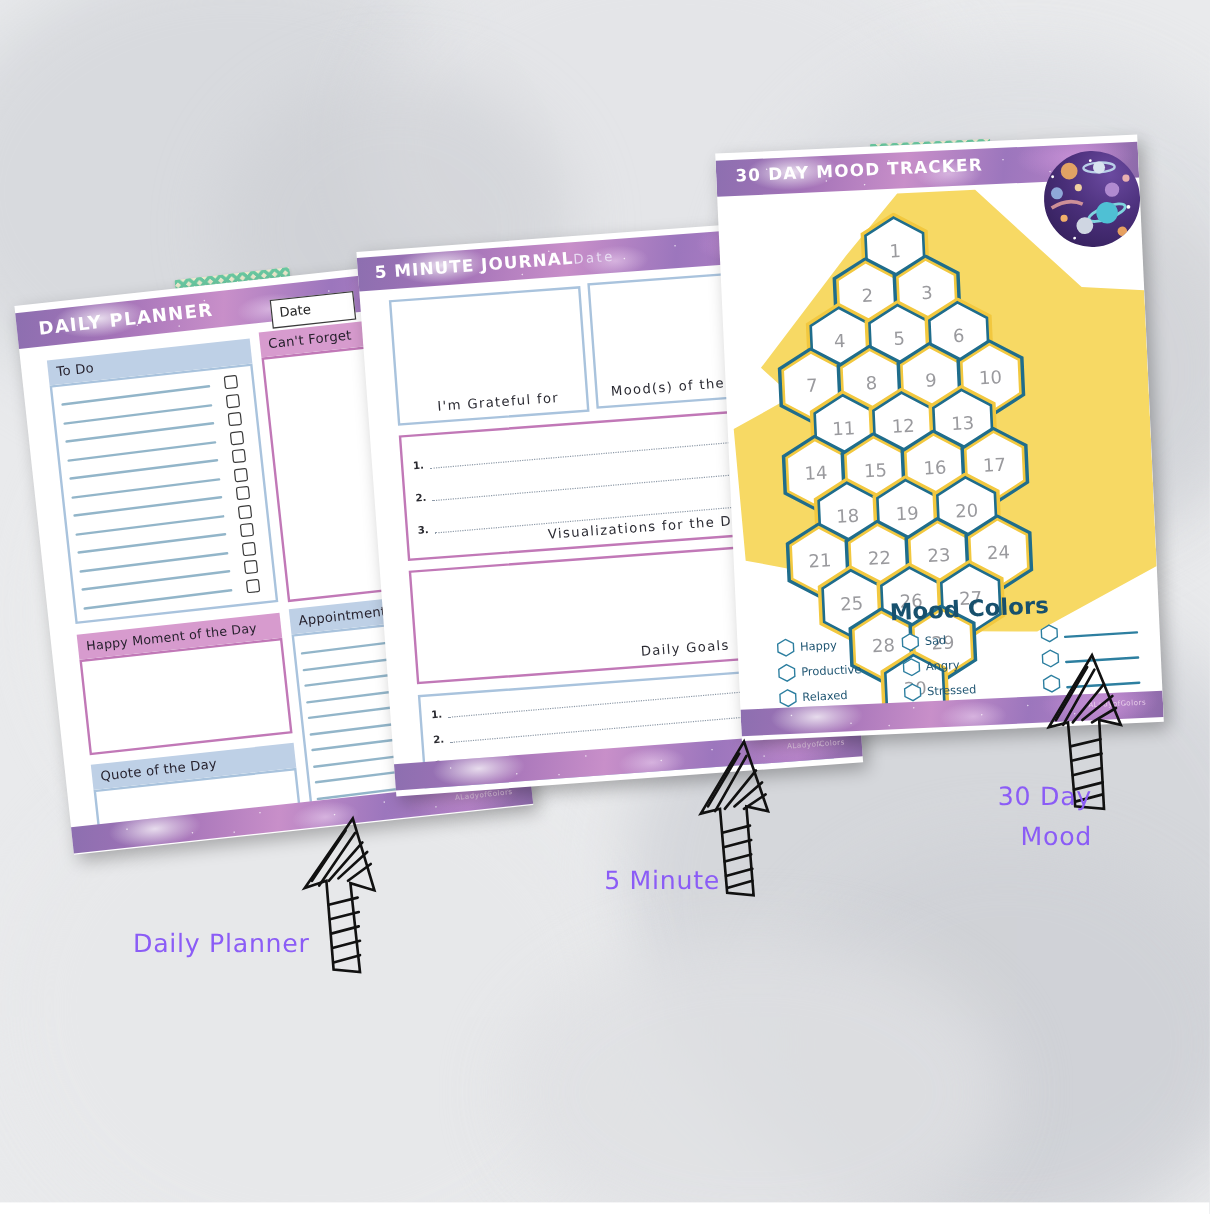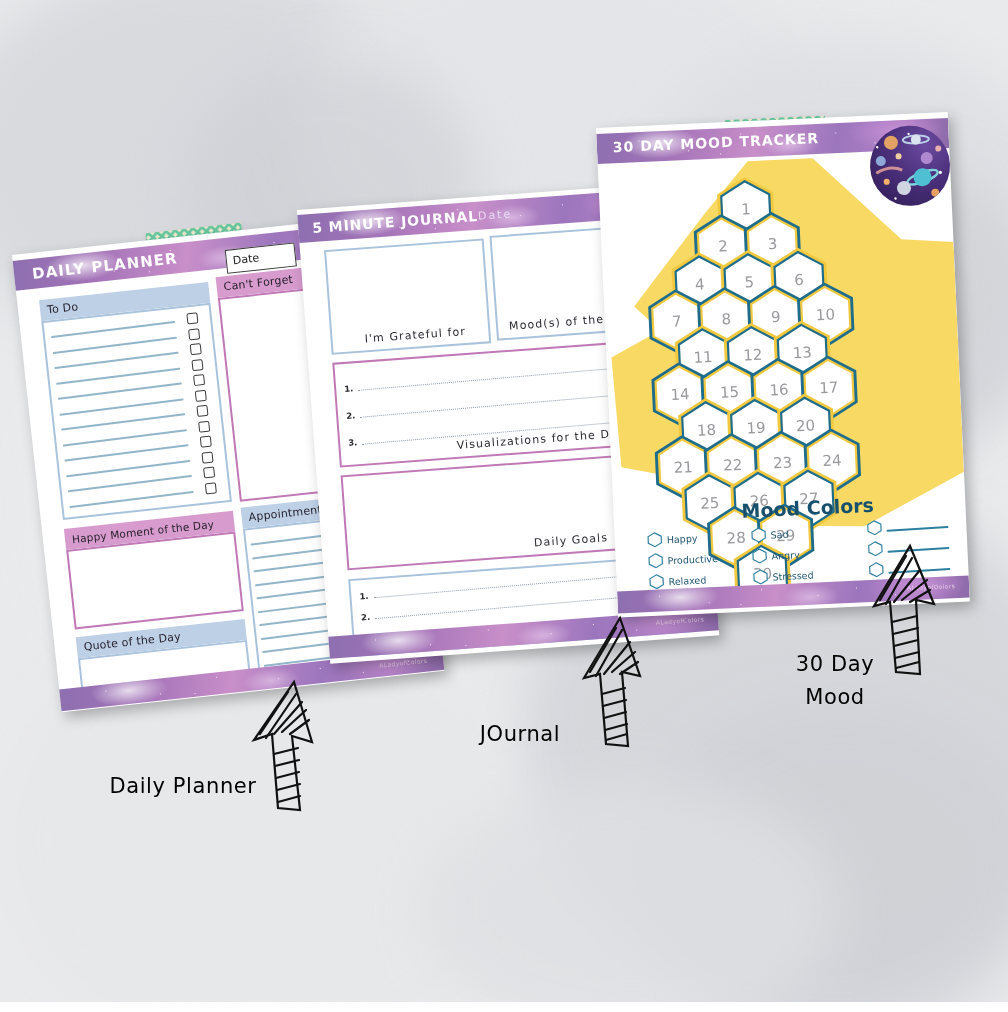--- a/index.html
+++ b/index.html
@@ -67,22 +67,22 @@
   .numlbl{position:absolute;font-size:8.5px;font-weight:700;color:#2a2a30;}
 
   .foot-text{position:absolute;font-size:6px;color:#f0d9ef;letter-spacing:.4px;opacity:.85;}
 
   
   .hex{position:absolute;display:flex;align-items:center;justify-content:center;}
   .hex svg{position:absolute;inset:0;}
   .hex span{position:relative;font-size:15px;color:#9a9a9e;font-family:"DejaVu Sans",sans-serif;}
 
   
-  .caption{position:absolute;color:#000000;font-size:21px;letter-spacing:.6px;
-           font-family:"DejaVu Sans", sans-serif;text-align:center;line-height:1.55;}
+  .caption{position:absolute;color:#8b5cf6;font-size:21px;letter-spacing:.6px;
+           font-family:"DejaVu Sans", sans-serif;text-align:right;line-height:1.55;}
 
   .legend-row{position:absolute;display:flex;align-items:center;gap:4px;}
   .legend-row span{font-size:9.5px;color:#1f5572;font-family:"DejaVu Sans",sans-serif;}
   .moodtitle{position:absolute;font-size:19px;color:#17506d;font-weight:700;}
   .legend-rule{position:absolute;height:1.6px;background:#2d7fa0;border-radius:2px;}
 
   .planets{position:absolute;border-radius:50%;overflow:hidden;
     background:
       radial-gradient(circle at 70% 25%, #6b4aa0 0%, #4a2f7a 45%, #2d1b52 100%);
   }
@@ -564,21 +564,21 @@
     <path d="M32 64 L55 44"></path>
       <path d="M40 66 L58 54"></path>
     <path d="M22 86 L45 80"></path>
       <path d="M23 98 L46 92"></path>
       <path d="M24 110 L46 104"></path>
     <path d="M25 122 L47 116"></path>
       <path d="M26 132 L47 126"></path>
   </g>
 </svg>
 <div class="caption" style="left:440px;top:718px;width:160px;">
-  <div>JOurnal</div>
+  <div>5 Minute</div>
 </div>
 
 <svg style="position:absolute;left:872px;top:540px;width:76px;height:136px;" viewBox="0 0 76 136">
   <g stroke="#111" stroke-width="2.2" fill="none" stroke-linecap="round">
     <path d="M24 132 L18 62 L2 66 L38 6 L62 64 L44 60 L48 134 Z"></path>
     <path d="M8 60 L34 16"></path>
       <path d="M14 64 L40 18"></path>
       <path d="M22 62 L48 30"></path>
     <path d="M30 60 L55 40"></path>
       <path d="M38 62 L58 50"></path>

